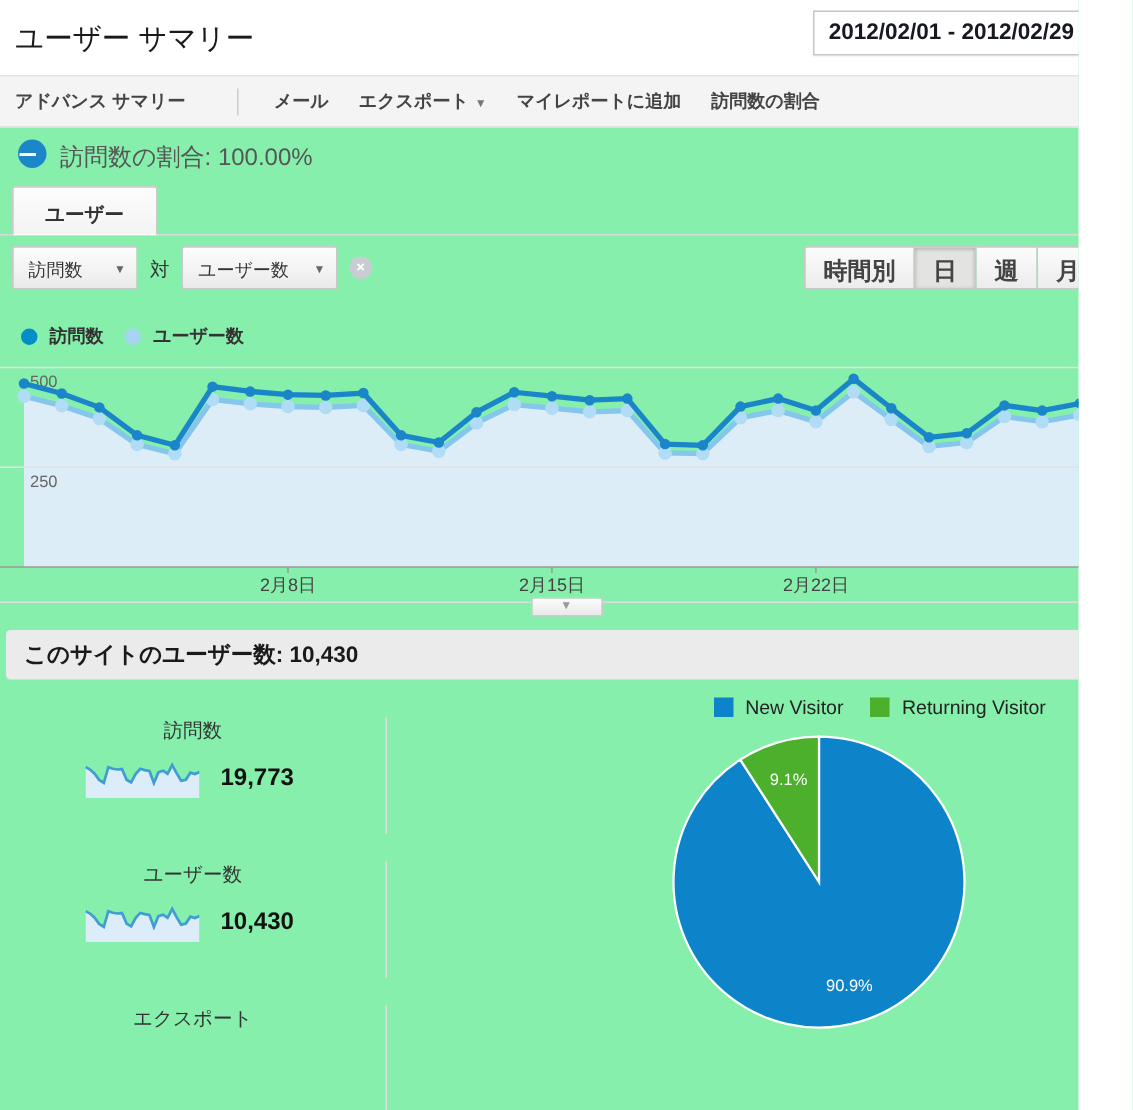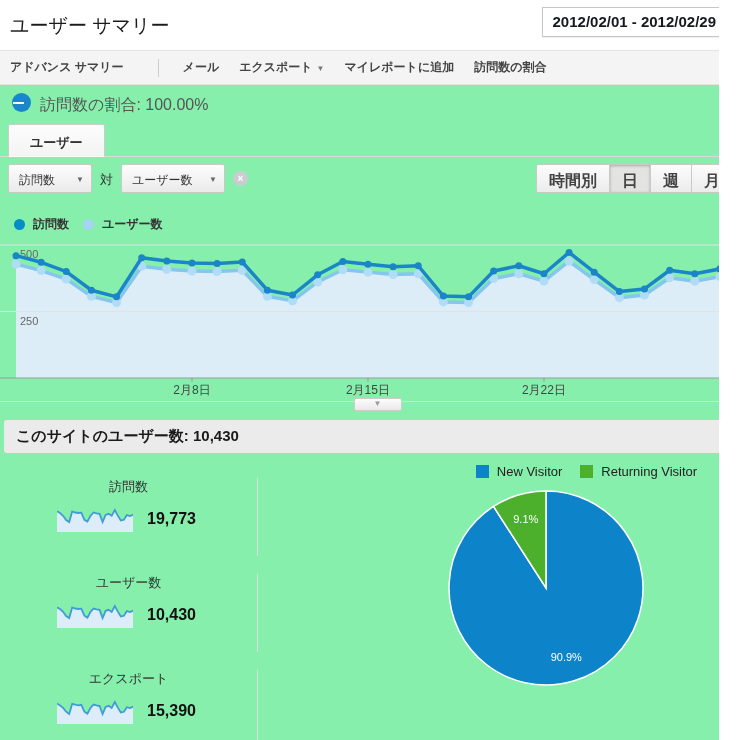--- a/index.html
+++ b/index.html
@@ -259,27 +259,20 @@
       <div class="m-row">
         <svg class="sparksvg">
             <polygon points="0.0,5.4 3.0,7.0 6.1,9.8 9.1,14.0 12.2,16.0 15.2,5.5 18.2,6.5 21.3,7.0 24.3,6.7 27.4,13.7 30.4,15.6 33.4,10.0 36.5,6.6 39.5,7.4 42.6,7.9 45.6,16.0 48.6,8.8 51.7,7.8 54.7,9.9 57.8,4.0 60.8,9.6 63.8,14.5 66.9,13.7 69.9,9.1 73.0,10.0 76.0,8.7 76,26 0,26" fill="#dcecf9"></polygon>
             <polyline points="0.0,5.4 3.0,7.0 6.1,9.8 9.1,14.0 12.2,16.0 15.2,5.5 18.2,6.5 21.3,7.0 24.3,6.7 27.4,13.7 30.4,15.6 33.4,10.0 36.5,6.6 39.5,7.4 42.6,7.9 45.6,16.0 48.6,8.8 51.7,7.8 54.7,9.9 57.8,4.0 60.8,9.6 63.8,14.5 66.9,13.7 69.9,9.1 73.0,10.0 76.0,8.7" fill="none" stroke="#3f9cd4" stroke-width="1.8"></polyline>
           </svg>
         <span class="m-value">10,430</span>
       </div>
     </div>
     <div class="metric" style="top:208px;">
       <span class="m-label">エクスポート</span>
-      <div class="m-row">
-        <svg class="sparksvg">
-            <polygon points="0.0,5.5 3.0,7.4 6.1,9.9 9.1,13.7 12.2,16.0 15.2,5.8 18.2,6.6 21.3,7.3 24.3,6.8 27.4,13.7 30.4,15.6 33.4,10.0 36.5,6.6 39.5,7.4 42.6,8.0 45.6,16.0 48.6,8.9 51.7,7.8 54.7,9.9 57.8,4.0 60.8,9.6 63.8,14.5 66.9,13.8 69.9,9.2 73.0,10.0 76.0,8.7 76,26 0,26" fill="#dcecf9"></polygon>
-            <polyline points="0.0,5.5 3.0,7.4 6.1,9.9 9.1,13.7 12.2,16.0 15.2,5.8 18.2,6.6 21.3,7.3 24.3,6.8 27.4,13.7 30.4,15.6 33.4,10.0 36.5,6.6 39.5,7.4 42.6,8.0 45.6,16.0 48.6,8.9 51.7,7.8 54.7,9.9 57.8,4.0 60.8,9.6 63.8,14.5 66.9,13.8 69.9,9.2 73.0,10.0 76.0,8.7" fill="none" stroke="#3f9cd4" stroke-width="1.8"></polyline>
-          </svg>
-        <span class="m-value">15,390</span>
-      </div>
     </div>
   </div>
 
   <div id="pie-section">
     <div id="pie-legend">
       <span class="pleg-sq" id="pleg-sq-1" style="background: rgb(13, 131, 201);"></span>
       <span class="pleg-label">New Visitor</span>
       <span class="pleg-sq" id="pleg-sq-2" style="background: rgb(76, 176, 44);"></span>
       <span class="pleg-label">Returning Visitor</span>
     </div>

